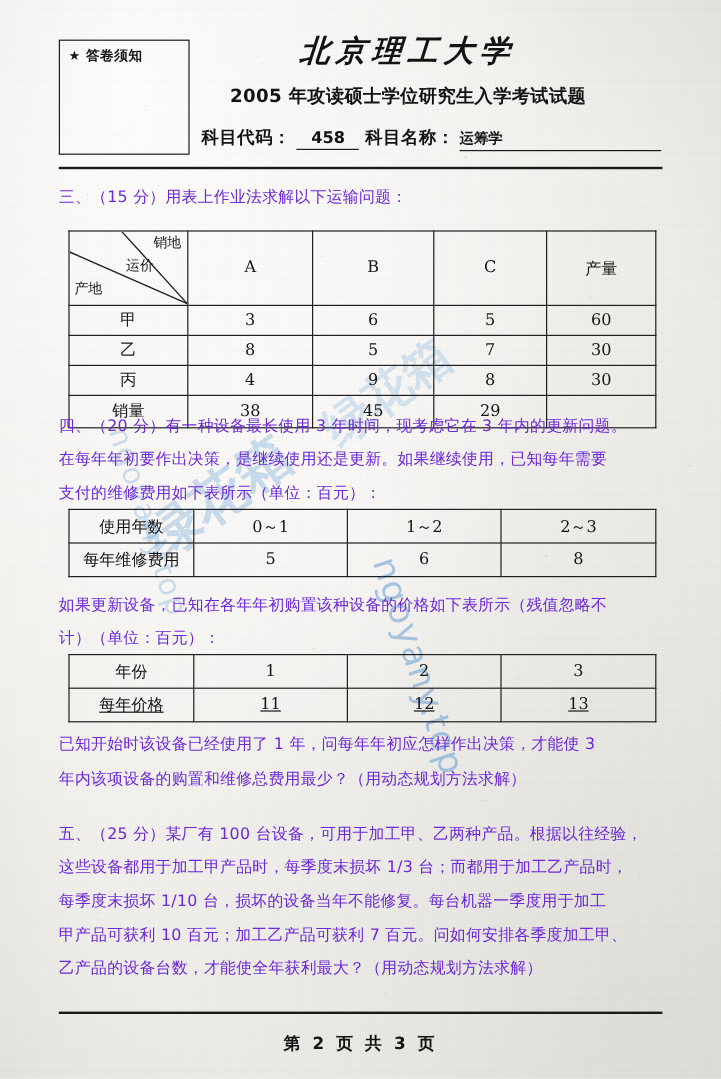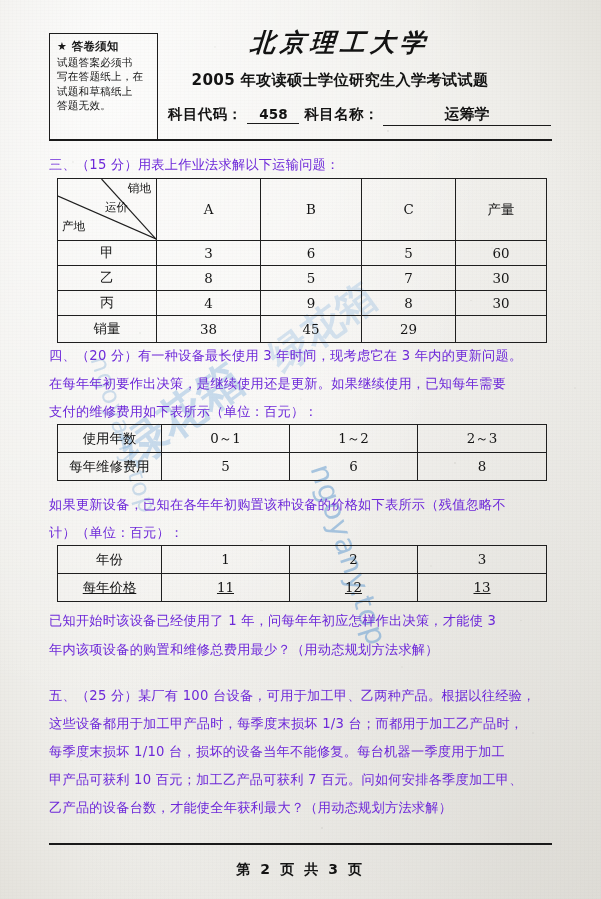--- a/index.html
+++ b/index.html
@@ -81,21 +81,21 @@
     position: absolute;
     left: 0; top: 0;
     width: 601px;
     height: 140px;
   }
   #notice-box {
     position: absolute;
     left: 49px;
     top: 33px;
     width: 109px;
-    height: 108px;
+    height: 96px;
     border: 1.6px solid #1d1d1d;
     box-sizing: border-box;
     padding: 5px 5px 0 7px;
   }
   #notice-title {
     font-size: 11.4px;
     font-weight: bold;
     line-height: 15px;
     white-space: nowrap;
     letter-spacing: 0.4px;
@@ -148,23 +148,23 @@
     min-width: 52px;
     text-align: center;
     border-bottom: 1.7px solid #1b1b1b;
     font-size: 13.5px;
     margin: 0 5px;
     padding-bottom: 1px;
   }
   #subject-name {
     display: inline-block;
     width: 168px;
-    text-align: center;
+    text-align: left;
     border-bottom: 1.5px solid #1b1b1b;
-    font-size: 15px;
+    font-size: 12px;
     margin-left: 4px;
     padding-bottom: 1px;
   }
   #header-rule {
     position: absolute;
     left: 49px;
     top: 139px;
     width: 503px;
     height: 2.4px;
     background: #1a1a1a;
@@ -289,44 +289,38 @@
 
 <div id="content">
 
   <div id="header-zone">
 
     <div id="notice-box">
       <div id="notice-title">
         <span id="notice-star">★</span>
         <span>答卷须知</span>
       </div>
-      <div id="notice-body">
-        <div>试题答案必须书</div>
-        <div>写在答题纸上，在</div>
-        <div>试题和草稿纸上</div>
-        <div>答题无效。</div>
-      </div>
     </div>
 
     <div id="univ-name">北京理工大学</div>
     <div id="exam-title">2005 年攻读硕士学位研究生入学考试试题</div>
 
     <div id="subject-row">
       <span class="subj-label">科目代码：</span>
       <span id="subject-code">458</span>
       <span class="subj-label">科目名称：</span>
       <span id="subject-name">运筹学</span>
     </div>
 
     <div id="header-rule"></div>
   </div>
 
   <div class="para" style="left:49px; top:152px; width:505px;">三、（15 分）用表上作业法求解以下运输问题：</div>
 
-  <table class="exam-table" style="left:57px; top:178px; width:489px;border-radius:20px;">
+  <table class="exam-table" style="left:57px; top:192px; width:489px;border-radius:20px;">
     <colgroup>
       <col style="width:99px">
         <col style="width:104px">
         <col style="width:101px">
         <col style="width:94px">
         <col style="width:91px">
     </colgroup>
     <tbody>
       <tr>
         <td id="corner-cell" rowspan="1" style="height:61px;">

